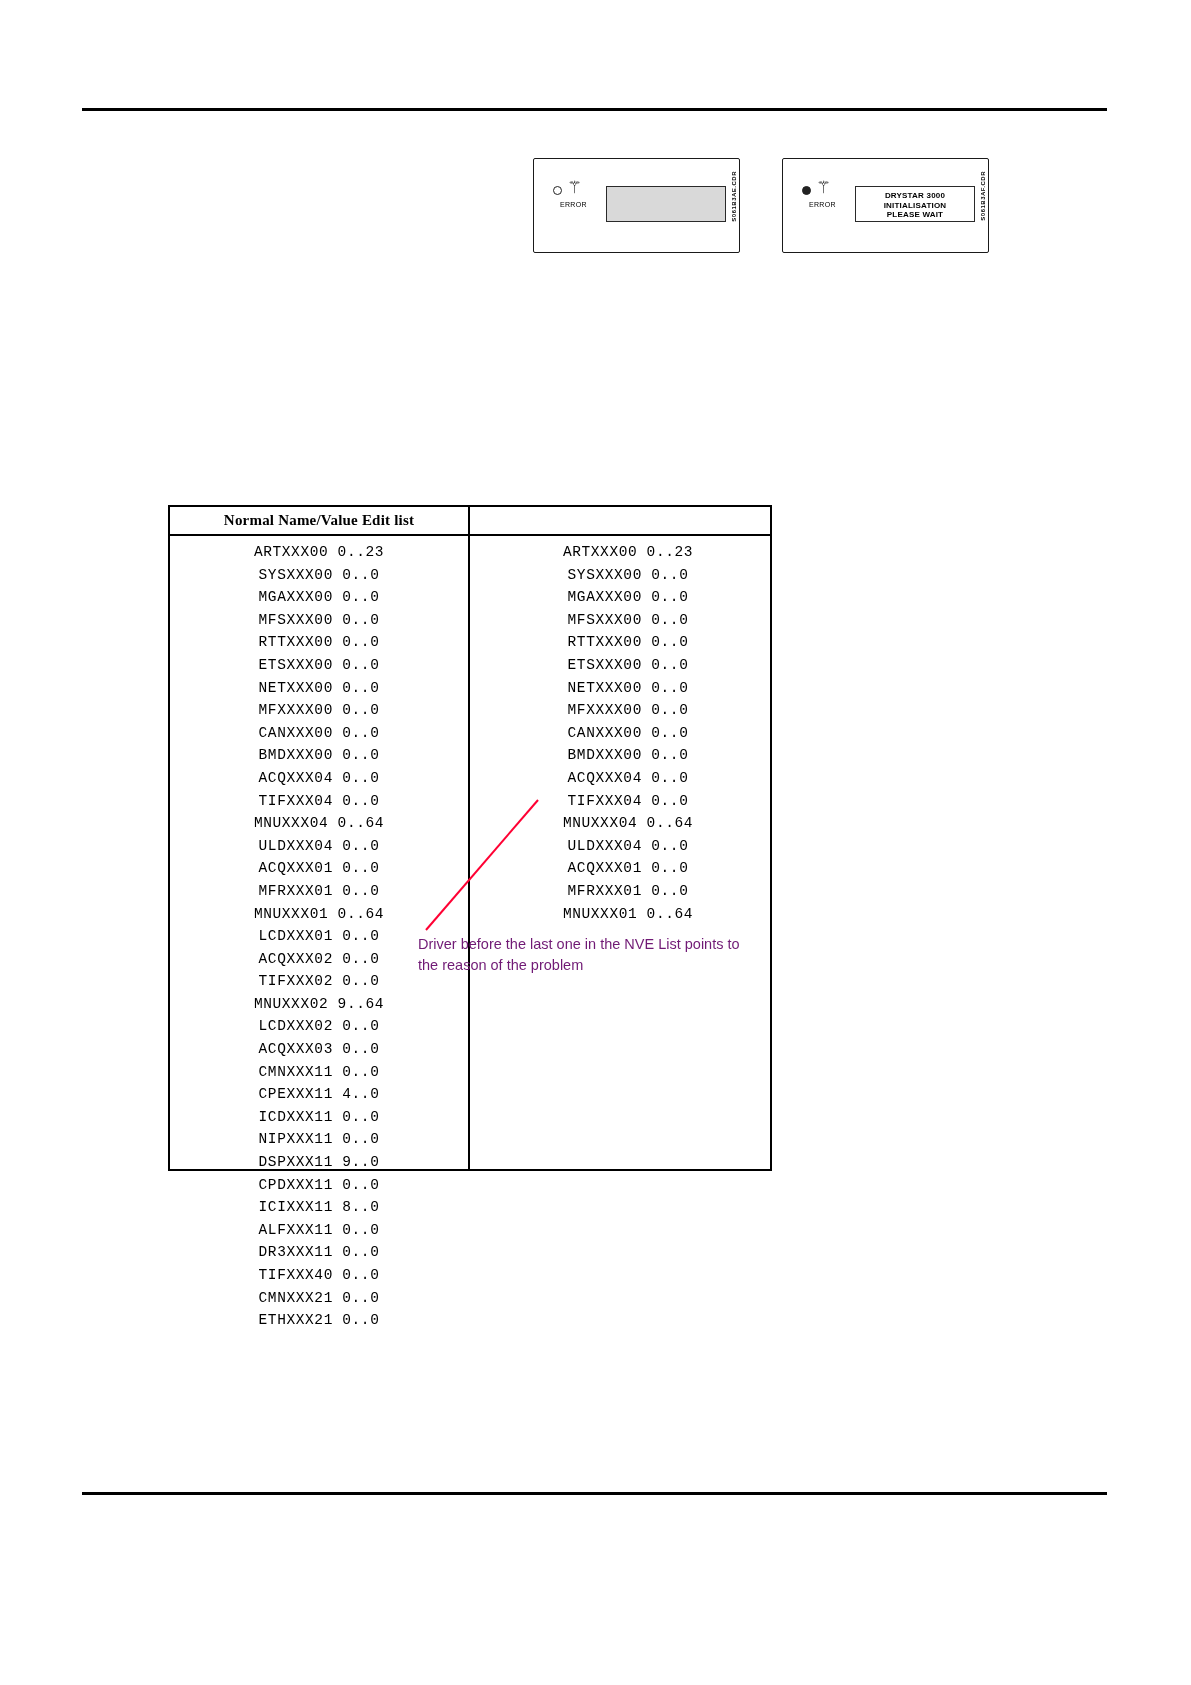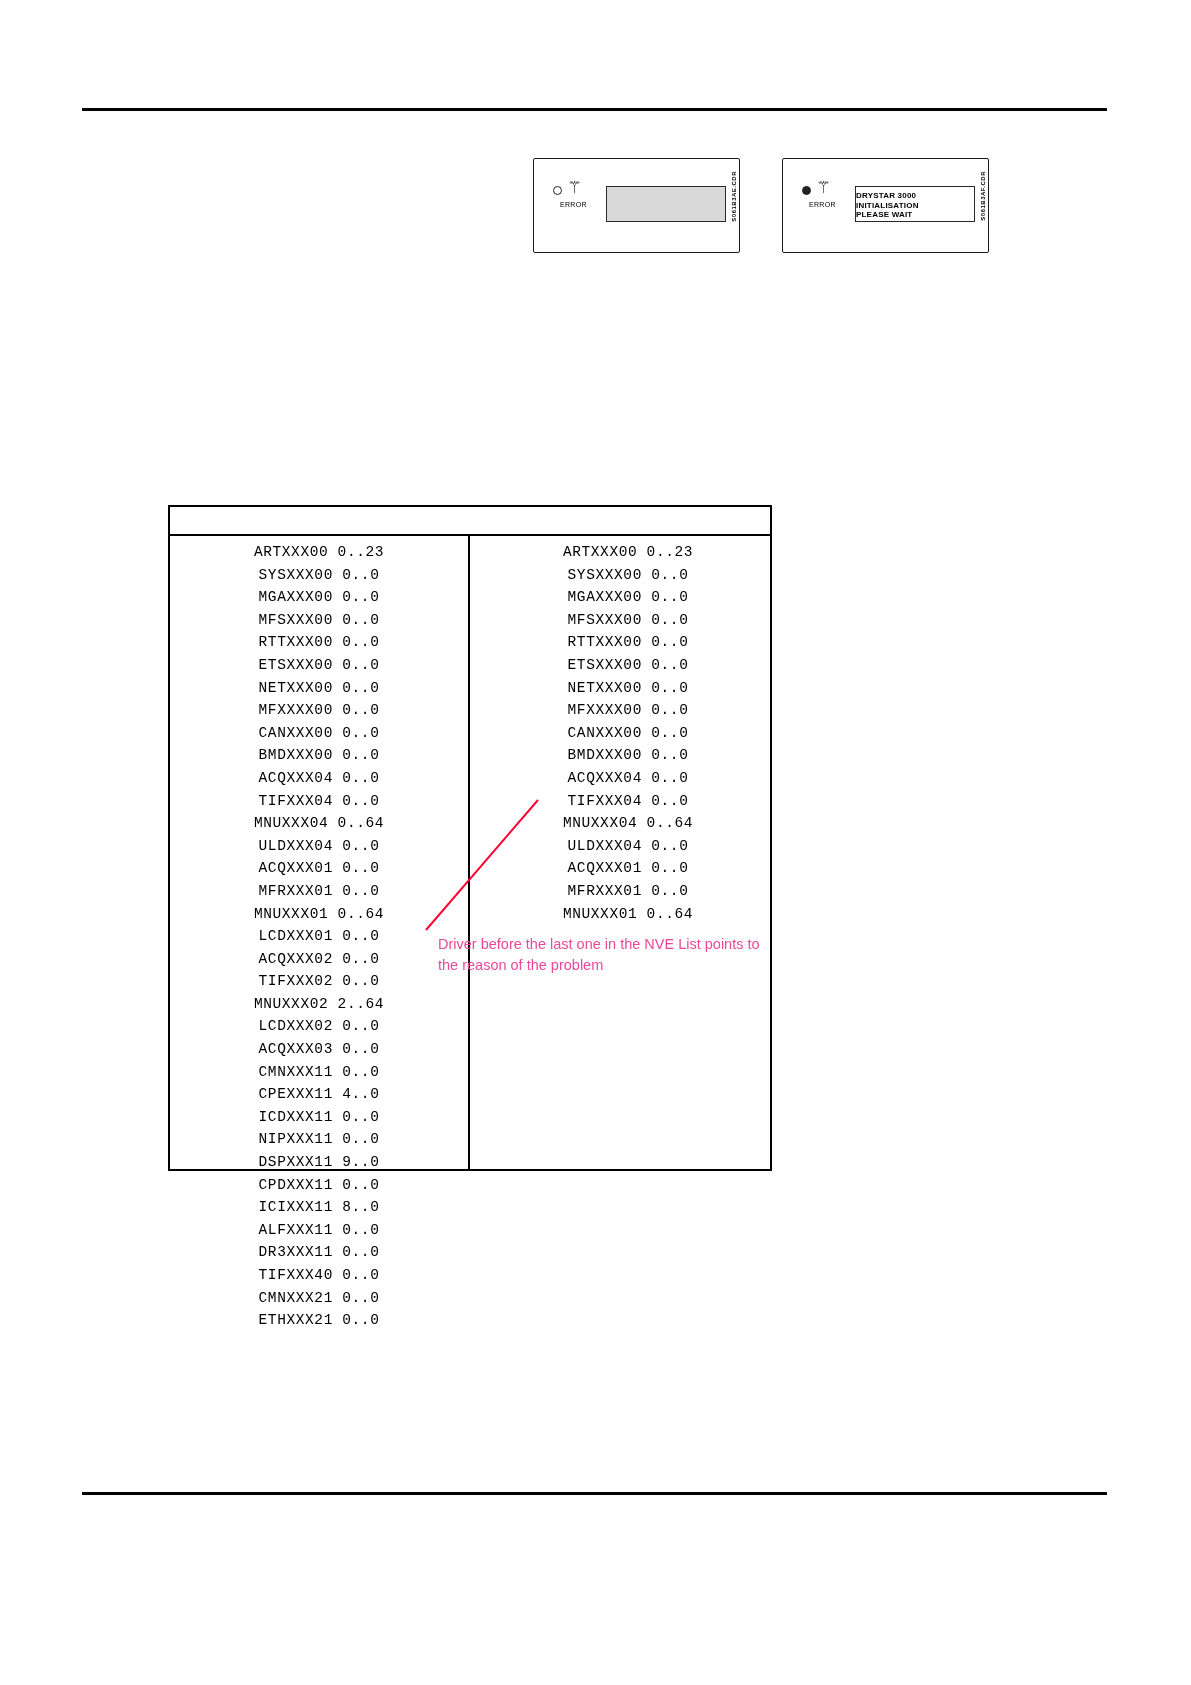--- a/index.html
+++ b/index.html
@@ -80,20 +80,21 @@
     height: 36px;
     border: 1px solid #2a2a2a;
     background: #d9d9d9;
     box-sizing: border-box;
   }
   .lcd.white { background: #ffffff; }
   .lcd-text {
     position: absolute;
     left: 0; right: 0;
     top: 4px;
+    text-align: center;
     font-family: "Liberation Sans", sans-serif;
     font-size: 8px;
     font-weight: bold;
     line-height: 9.5px;
     letter-spacing: 0.2px;
     white-space: pre-line;
   }
 
   .side-code {
     position: absolute;
@@ -159,22 +160,21 @@
 
   
   .annotation {
     position: absolute;
     left: 418px;
     top: 934px;
     width: 330px;
     font-family: "Liberation Sans", sans-serif;
     font-size: 14.5px;
     line-height: 21px;
-    color: #ec4899;
-    margin-left: 20px;
+    color: #701a75;
   }
   .leader-svg {
     position: absolute;
     left: 410px;
     top: 790px;
     width: 140px;
     height: 150px;
     pointer-events: none;
   }
 </style>
@@ -204,20 +204,21 @@
       <div class="lcd-text">DRYSTAR 3000
 INITIALISATION
 PLEASE WAIT</div>
     </div>
     <div class="side-code">S061B3AF.CDR</div>
   </div>
 </div>
 
 <div class="nve-table">
   <div class="nve-head">
+    <div class="hcell left">Normal Name/Value Edit list</div>
   </div>
   <div class="nve-body">
     <div class="nve-col left" id="col-normal">
         <div class="entry">ARTXXX00 0..23</div>
         <div class="entry">SYSXXX00 0..0</div>
         <div class="entry">MGAXXX00 0..0</div>
         <div class="entry">MFSXXX00 0..0</div>
         <div class="entry">RTTXXX00 0..0</div>
         <div class="entry">ETSXXX00 0..0</div>
         <div class="entry">NETXXX00 0..0</div>
@@ -227,21 +228,21 @@
         <div class="entry">ACQXXX04 0..0</div>
         <div class="entry">TIFXXX04 0..0</div>
         <div class="entry">MNUXXX04 0..64</div>
         <div class="entry">ULDXXX04 0..0</div>
         <div class="entry">ACQXXX01 0..0</div>
         <div class="entry">MFRXXX01 0..0</div>
         <div class="entry">MNUXXX01 0..64</div>
         <div class="entry">LCDXXX01 0..0</div>
         <div class="entry">ACQXXX02 0..0</div>
         <div class="entry">TIFXXX02 0..0</div>
-        <div class="entry">MNUXXX02 2..64</div>
+        <div class="entry">MNUXXX02 9..64</div>
         <div class="entry">LCDXXX02 0..0</div>
         <div class="entry">ACQXXX03 0..0</div>
         <div class="entry">CMNXXX11 0..0</div>
         <div class="entry">CPEXXX11 4..0</div>
         <div class="entry">ICDXXX11 0..0</div>
         <div class="entry">NIPXXX11 0..0</div>
         <div class="entry">DSPXXX11 9..0</div>
         <div class="entry">CPDXXX11 0..0</div>
         <div class="entry">ICIXXX11 8..0</div>
         <div class="entry">ALFXXX11 0..0</div>

